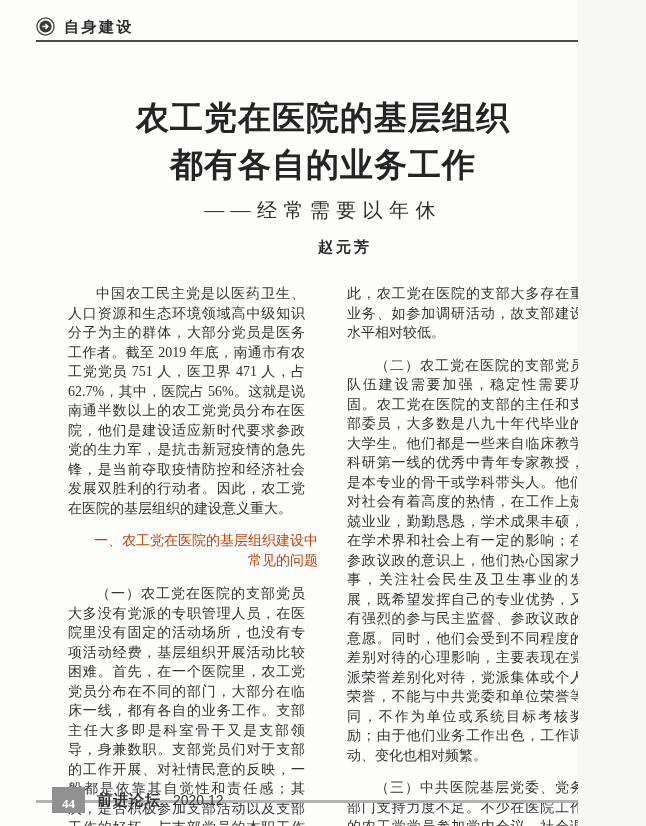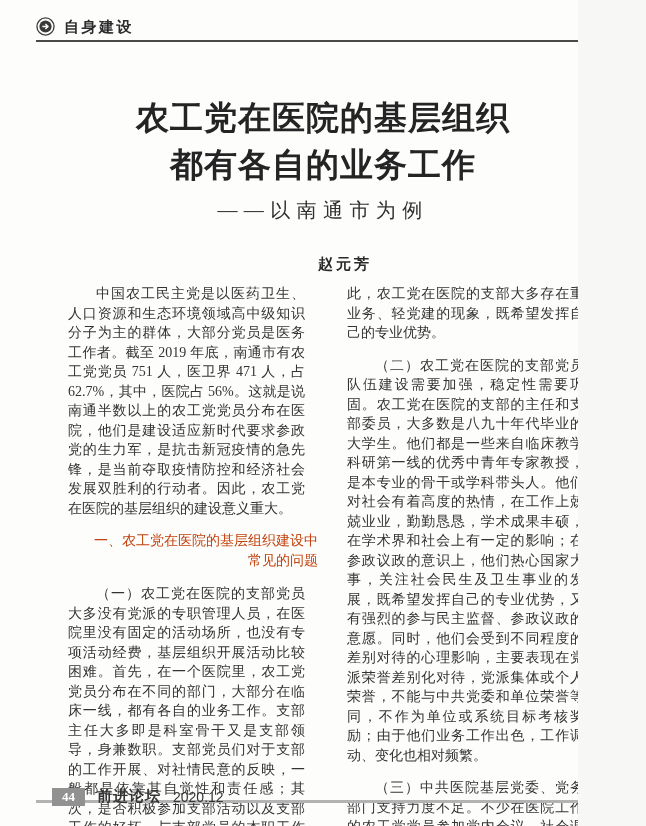--- a/index.html
+++ b/index.html
@@ -36,21 +36,21 @@
     font-family:"Liberation Sans", sans-serif;
     font-weight:bold;font-size:33px;line-height:47px;
     color:#242424;letter-spacing:1px;
   }
   .subtitle{
     margin-top:9px;
     font-family:"Liberation Serif", serif;
     font-size:20px;color:#2f2f2f;letter-spacing:0.32em;
   }
   .author{
-    margin-top:31px;
+    margin-top:14px;
     font-family:"Liberation Sans", sans-serif;
     font-weight:bold;font-size:15px;color:#2b2b2b;letter-spacing:3px;padding-left:44px;
   }
   
   .columns{
     position:absolute;top:271px;left:55px;width:542px;
     display:flex;gap:16px;
   }
   .col{
     width:263px;
@@ -72,21 +72,21 @@
   }
   .footer{
     position:absolute;top:787px;left:52px;
     display:flex;align-items:center;gap:12px;
     z-index:2;
   }
   .page-badge{
     background:#919191;color:#ffffff;
     font-family:"Liberation Serif", serif;
     font-weight:bold;font-size:13px;
-    padding:2px 10px 2px 10px;
+    padding:10px 10px 2px 10px;
     line-height:14px;
   }
   .journal{
     font-family:Liberation Mono, monospace;
     font-weight:bold;font-size:15px;color:#333;
     letter-spacing:1px;
   }
   .issue{
     font-family:"Liberation Sans", sans-serif;
     font-size:14px;color:#333;text-align:center;
@@ -102,35 +102,35 @@
       <circle cx="10" cy="10" r="9" fill="none" stroke="#3f3f3f" stroke-width="1.4"></circle>
       <circle cx="10" cy="10" r="6.4" fill="#3a3a3a"></circle>
       <path d="M6.7 10h5.2 M9.9 7.4 L12.6 10 L9.9 12.6" fill="none" stroke="#ffffff" stroke-width="1.5"></path>
     </svg>
     <span class="label">自身建设</span>
   </div>
 
   <div class="title-block">
     <div class="title-line">农工党在医院的基层组织</div>
     <div class="title-line">都有各自的业务工作</div>
-    <div class="subtitle">——以南通市为例</div>
+    <div class="subtitle">——经常需要以年休</div>
     <div class="author">赵元芳</div>
   </div>
 
   <div class="columns">
     <div class="col">
       <p>中国农工民主党是以医药卫生、人口资源和生态环境领域高中级知识分子为主的群体，大部分党员是医务工作者。截至 2019 年底，南通市有农工党党员 751 人，医卫界 471 人，占 62.7%，其中，医院占 56%。这就是说南通半数以上的农工党党员分布在医院，他们是建设适应新时代要求参政党的生力军，是抗击新冠疫情的急先锋，是当前夺取疫情防控和经济社会发展双胜利的行动者。因此，农工党在医院的基层组织的建设意义重大。</p>
       <div class="section-heading">
         <div>一、农工党在医院的基层组织建设中</div>
         <div>常见的问题</div>
       </div>
       <p>（一）农工党在医院的支部党员大多没有党派的专职管理人员，在医院里没有固定的活动场所，也没有专项活动经费，基层组织开展活动比较困难。首先，在一个医院里，农工党党员分布在不同的部门，大部分在临床一线，都有各自的业务工作。支部主任大多即是科室骨干又是支部领导，身兼数职。支部党员们对于支部的工作开展、对社情民意的反映，一般都是依靠其自觉性和责任感；其次，是否积极参加支部活动以及支部工作的好坏，与支部党员的本职工作和待遇没有多少关联，地方组织对支部的工作也没有强制性。因</p>
     </div>
     <div class="col">
-      <p style="text-indent:0;">此，农工党在医院的支部大多存在重业务、轻党建的现象，既希望发挥自己的专业优势。</p>
+      <p style="text-indent:0;">此，农工党在医院的支部大多存在重业务、如参加调研活动，故支部建设水平相对较低。</p>
       <p>（二）农工党在医院的支部党员队伍建设需要加强，稳定性需要巩固。农工党在医院的支部的主任和支部委员，大多数是八九十年代毕业的大学生。他们都是一些来自临床教学科研第一线的优秀中青年专家教授，是本专业的骨干或学科带头人。他们对社会有着高度的热情，在工作上兢兢业业，勤勤恳恳，学术成果丰硕，在学术界和社会上有一定的影响；在参政议政的意识上，他们热心国家大事，关注社会民生及卫生事业的发展，既希望发挥自己的专业优势，又有强烈的参与民主监督、参政议政的意愿。同时，他们会受到不同程度的差别对待的心理影响，主要表现在党派荣誉差别化对待，党派集体或个人荣誉，不能与中共党委和单位荣誉等同，不作为单位或系统目标考核奖励；由于他们业务工作出色，工作调动、变化也相对频繁。</p>
       <p>（三）中共医院基层党委、党务部门支持力度不足。不少在医院工作的农工党党员参加党内会议、社会调研等活动，没有统一的因公向单位请假管理办法，医院也没有对口办理请假的部门，种种客观原因，造成党员参加党派活动困难，经常需要以年休、事假为由参加活动。有的科室部门甚至将民主党派交付的任务（如参加调研活动、撰写社会调查研究报告、社情民意、理论文章等）视为不务正业。</p>
     </div>
   </div>
 
   <div class="footer-rule"></div>
   <div class="footer">
     <span class="page-badge">44</span>
     <span class="journal">前进论坛</span>
     <span class="issue">2020.12</span>

